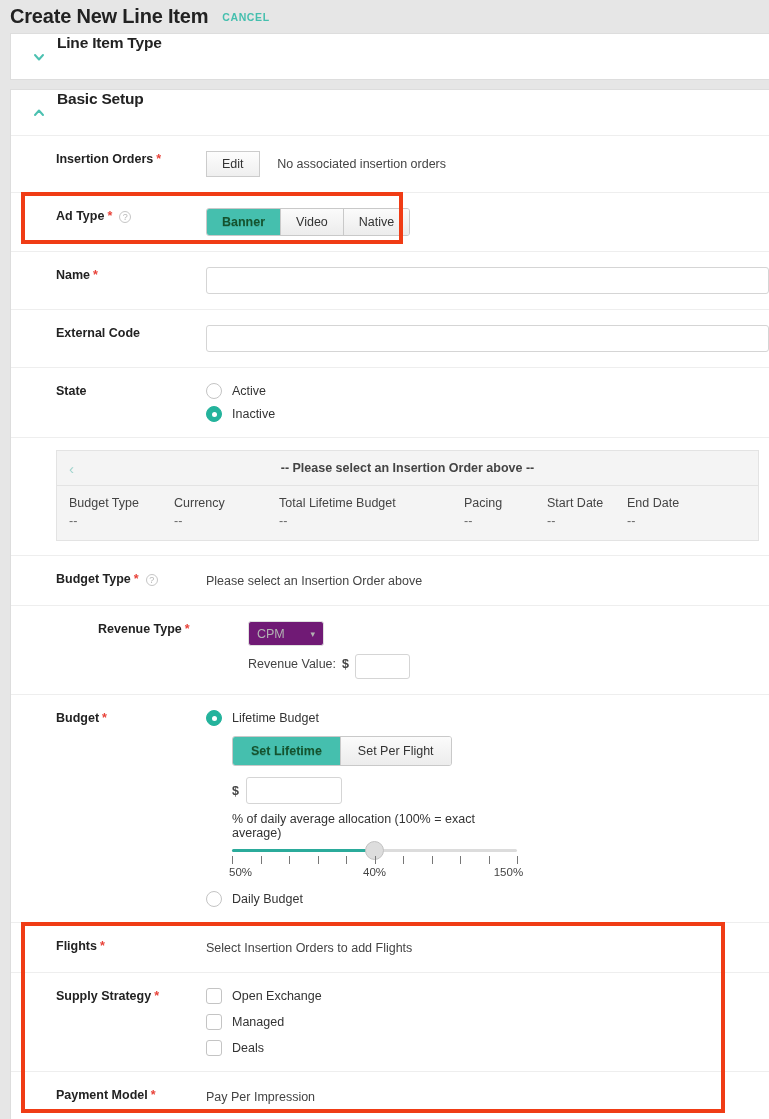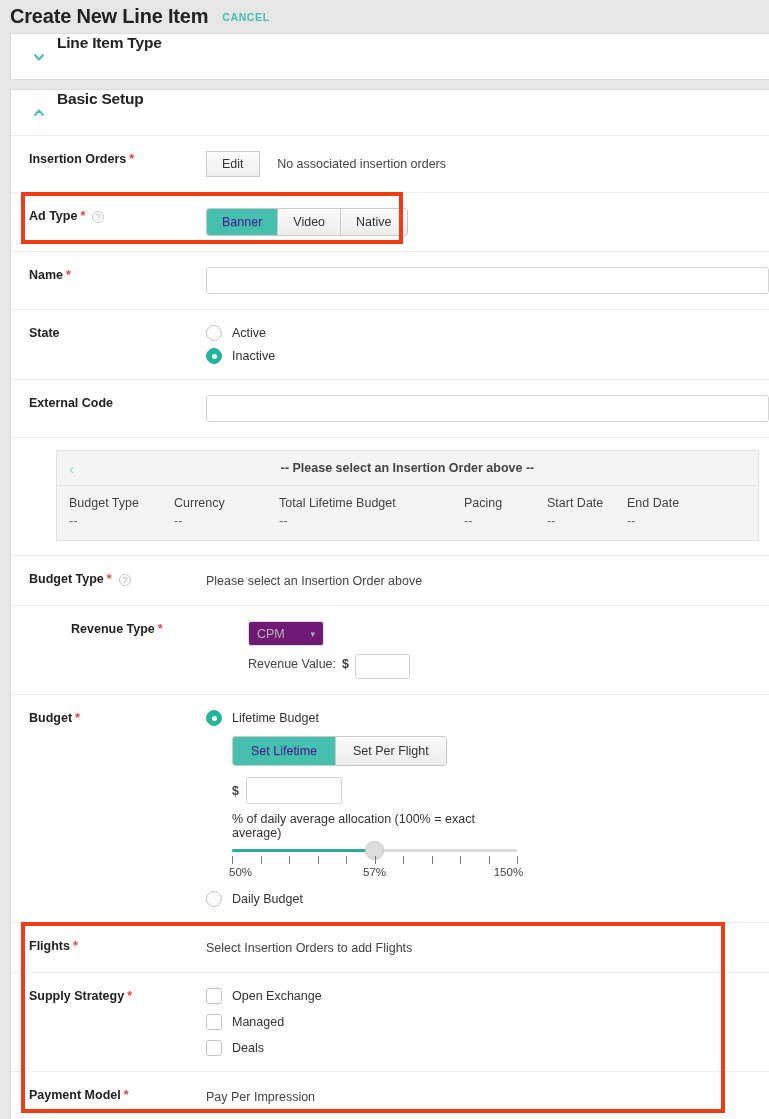--- a/index.html
+++ b/index.html
@@ -66,21 +66,21 @@
   .row {
     display:flex;
     align-items:flex-start;
     border-top:1px solid #eee;
     padding:15px 0 15px 0;
     min-height:49px;
   }
   .label {
     width:195px;
     flex:0 0 195px;
-    padding-left:18px;
+    padding-left:45px;
     font-weight:bold;
     font-size:12.5px;
     color:#222;
     line-height:17px;
     display:flex;
     align-items:center;
   }
   .req { color:#e8433a; margin-left:3px; font-weight:bold; }
   .help {
     display:inline-block;
@@ -111,22 +111,22 @@
     padding:6px 15px;
     font-size:12.5px;
     background:linear-gradient(#fbfbfb,#ececec);
     color:#333;
     cursor:pointer;
     border-left:1px solid #c9c9c9;
   }
   .btn-group .seg:first-child { border-left:none; }
   .btn-group .seg.active {
     background:#45bfae;
-    color:#4c1d95;
-    font-weight:normal;
+    color:#14532d;
+    font-weight:bold;
     text-shadow:0 1px 0 rgba(0,0,0,.12);
   }
 
   
   .txt {
     border:1px solid #d5d5d5;
     border-radius:3px;
     height:27px;
     background:#fff;
     width:100%;
@@ -260,40 +260,40 @@
       <span>Name</span>
         <span class="req">*</span>
     </div>
     <div class="field">
       <input class="txt" value="" placeholder="" style="">
     </div>
   </div>
 
   <div class="row">
     <div class="label">
+      <span>External Code</span>
+    </div>
+    <div class="field">
+      <input class="txt" value="" placeholder="" style="">
+    </div>
+  </div>
+
+  <div class="row">
+    <div class="label">
       <span>State</span>
     </div>
     <div class="field">
       <div class="opt">
         <span class="radio"></span>
         <span class="opt-label">Active</span>
       </div>
       <div class="opt">
         <span class="radio on"></span>
         <span class="opt-label">Inactive</span>
       </div>
-    </div>
-  </div>
-
-  <div class="row">
-    <div class="label">
-      <span>External Code</span>
-    </div>
-    <div class="field">
-      <input class="txt" value="" placeholder="" style="">
     </div>
   </div>
 
   <div style="border-top:1px solid #eee; padding:12px 0 14px 0;">
     <div class="io-table">
       <div class="io-top">
         <span class="io-arrow">‹</span>
         <span class="io-msg">-- Please select an Insertion Order above --</span>
       </div>
       <div class="io-cols">
@@ -391,21 +391,21 @@
               <i style="left: 40%;"></i>
               <i style="left: 50%;"></i>
               <i style="left: 60%;"></i>
               <i style="left: 70%;"></i>
               <i style="left: 80%;"></i>
               <i style="left: 90%;"></i>
               <i style="left: 100%;"></i>
             </div>
           <div class="tick-labels">
             <span style="left:3%;">50%</span>
-            <span style="left:50%;">57%</span>
+            <span style="left:50%;">40%</span>
             <span style="left:97%;">150%</span>
           </div>
         </div>
       </div>
 
       <div class="opt" style="margin-top:11px;">
         <span class="radio"></span>
         <span class="opt-label">Daily Budget</span>
       </div>
     </div>

